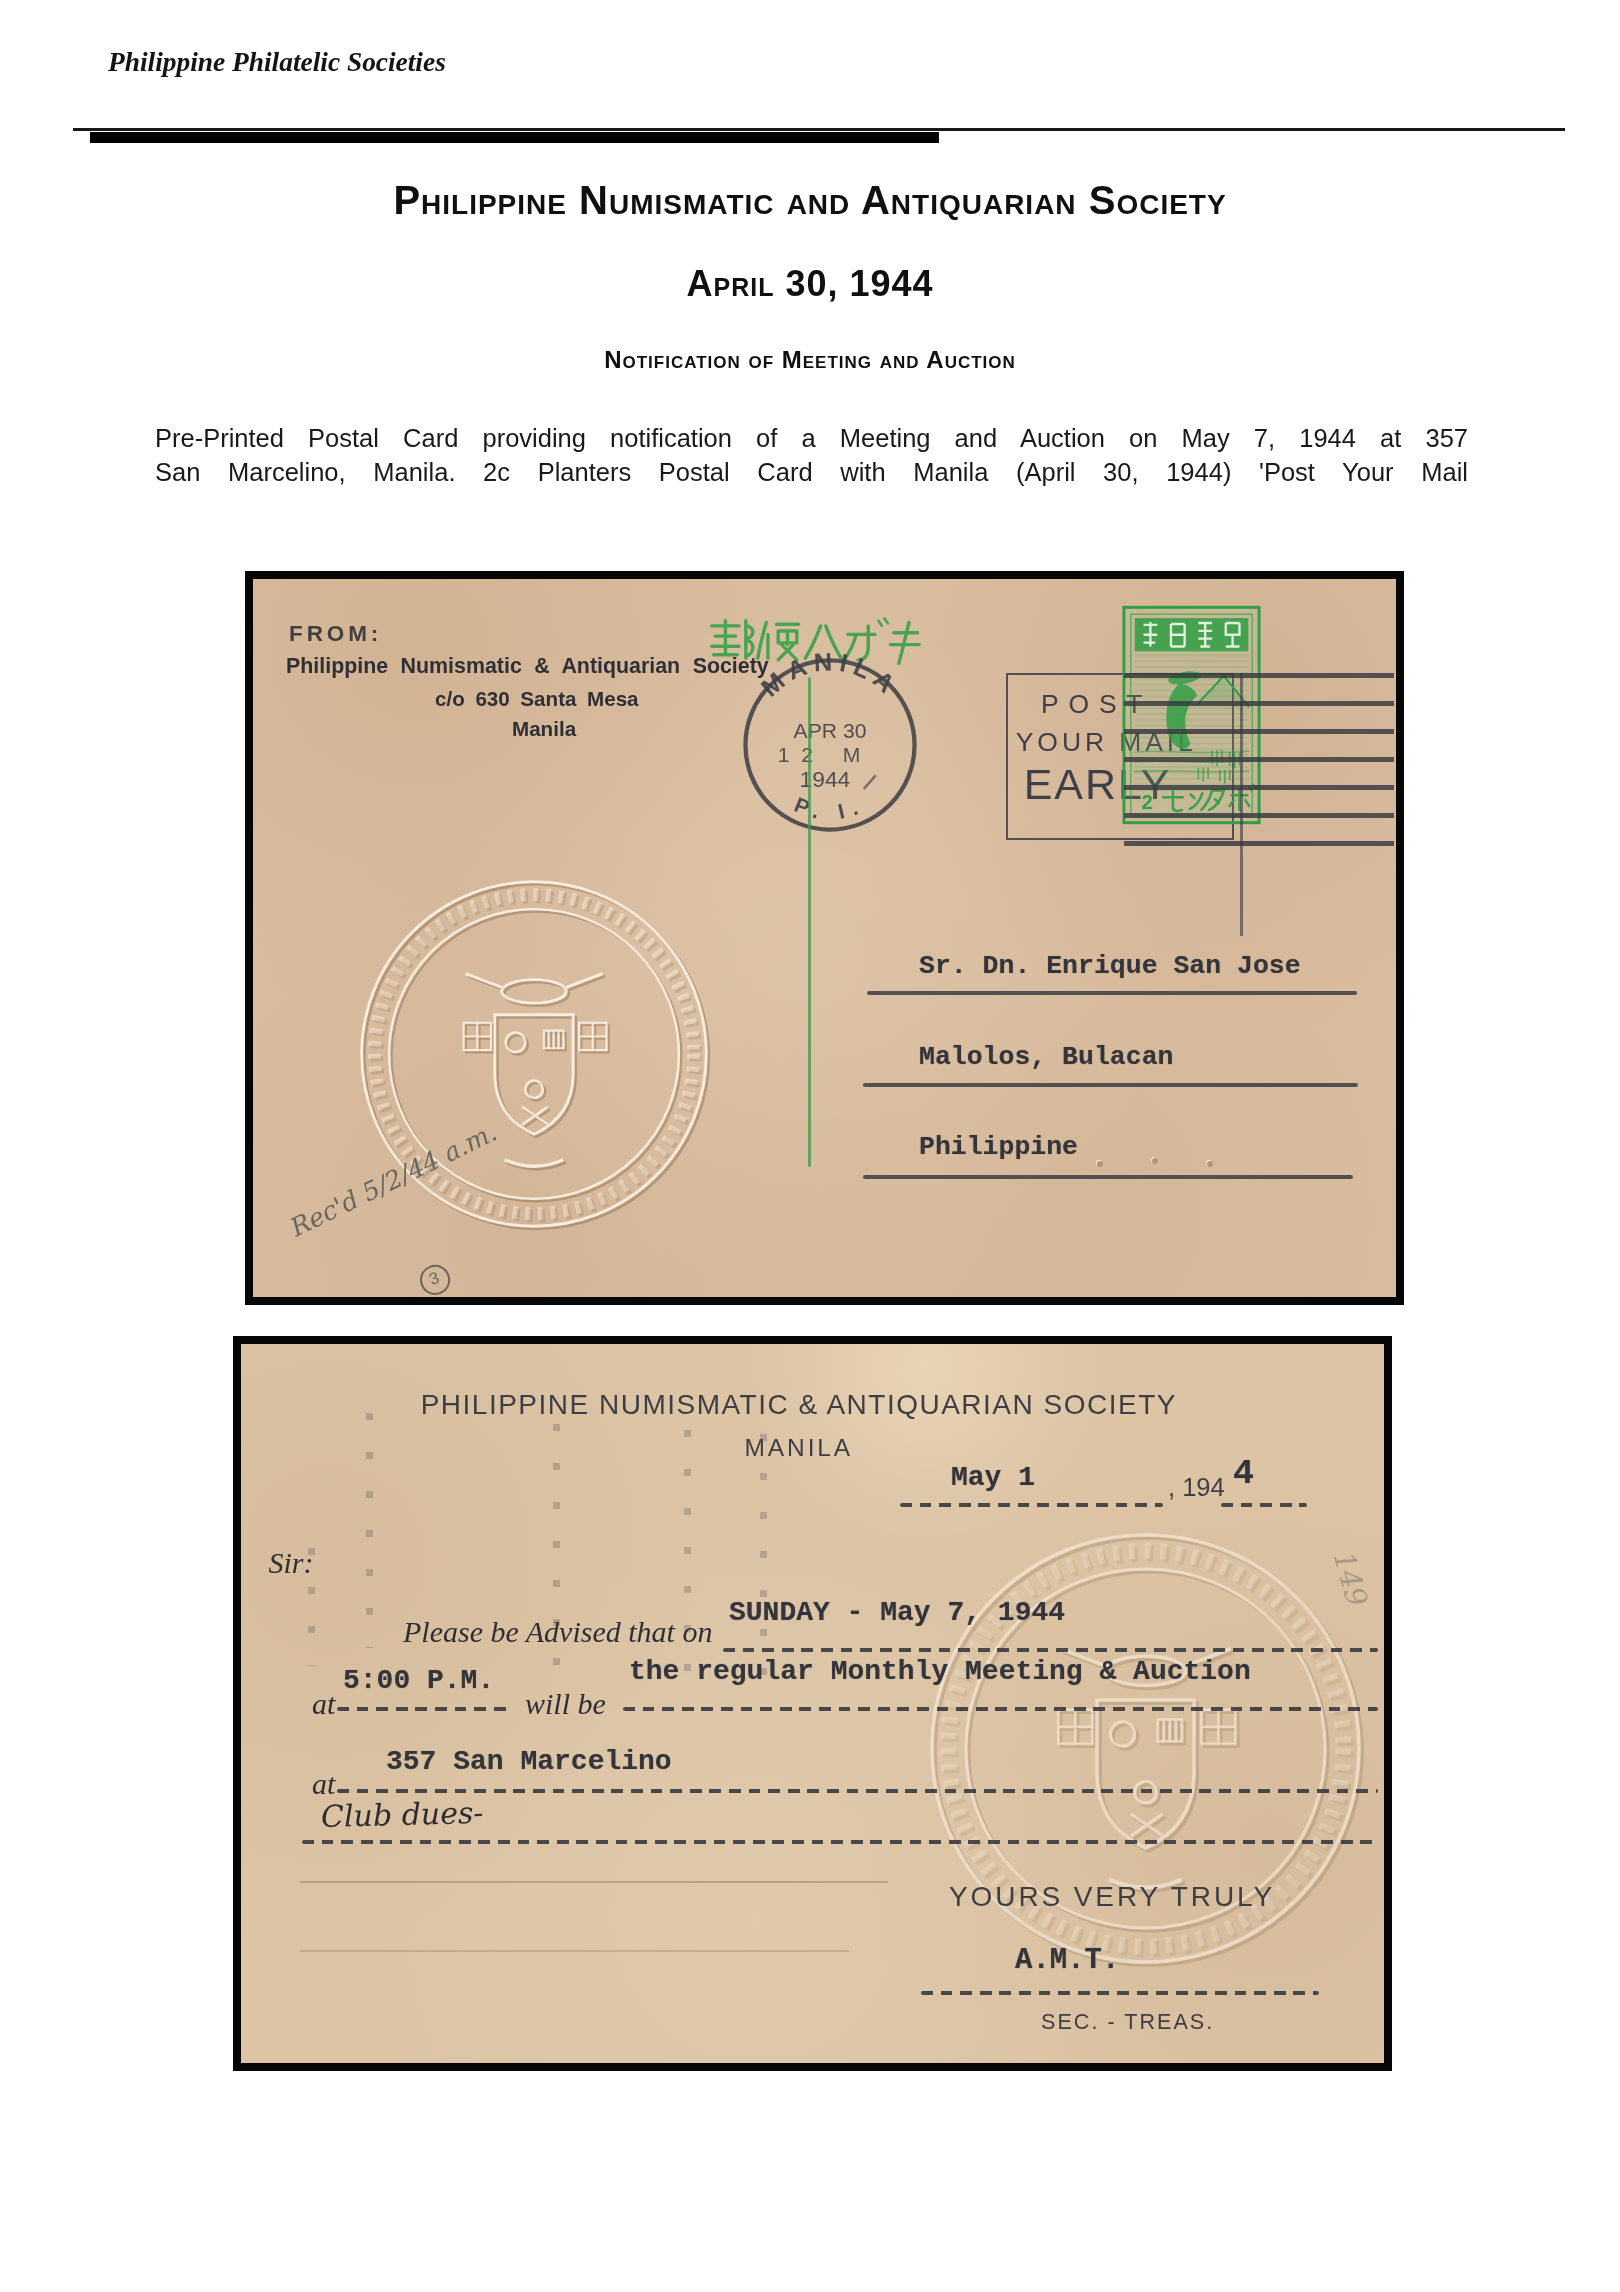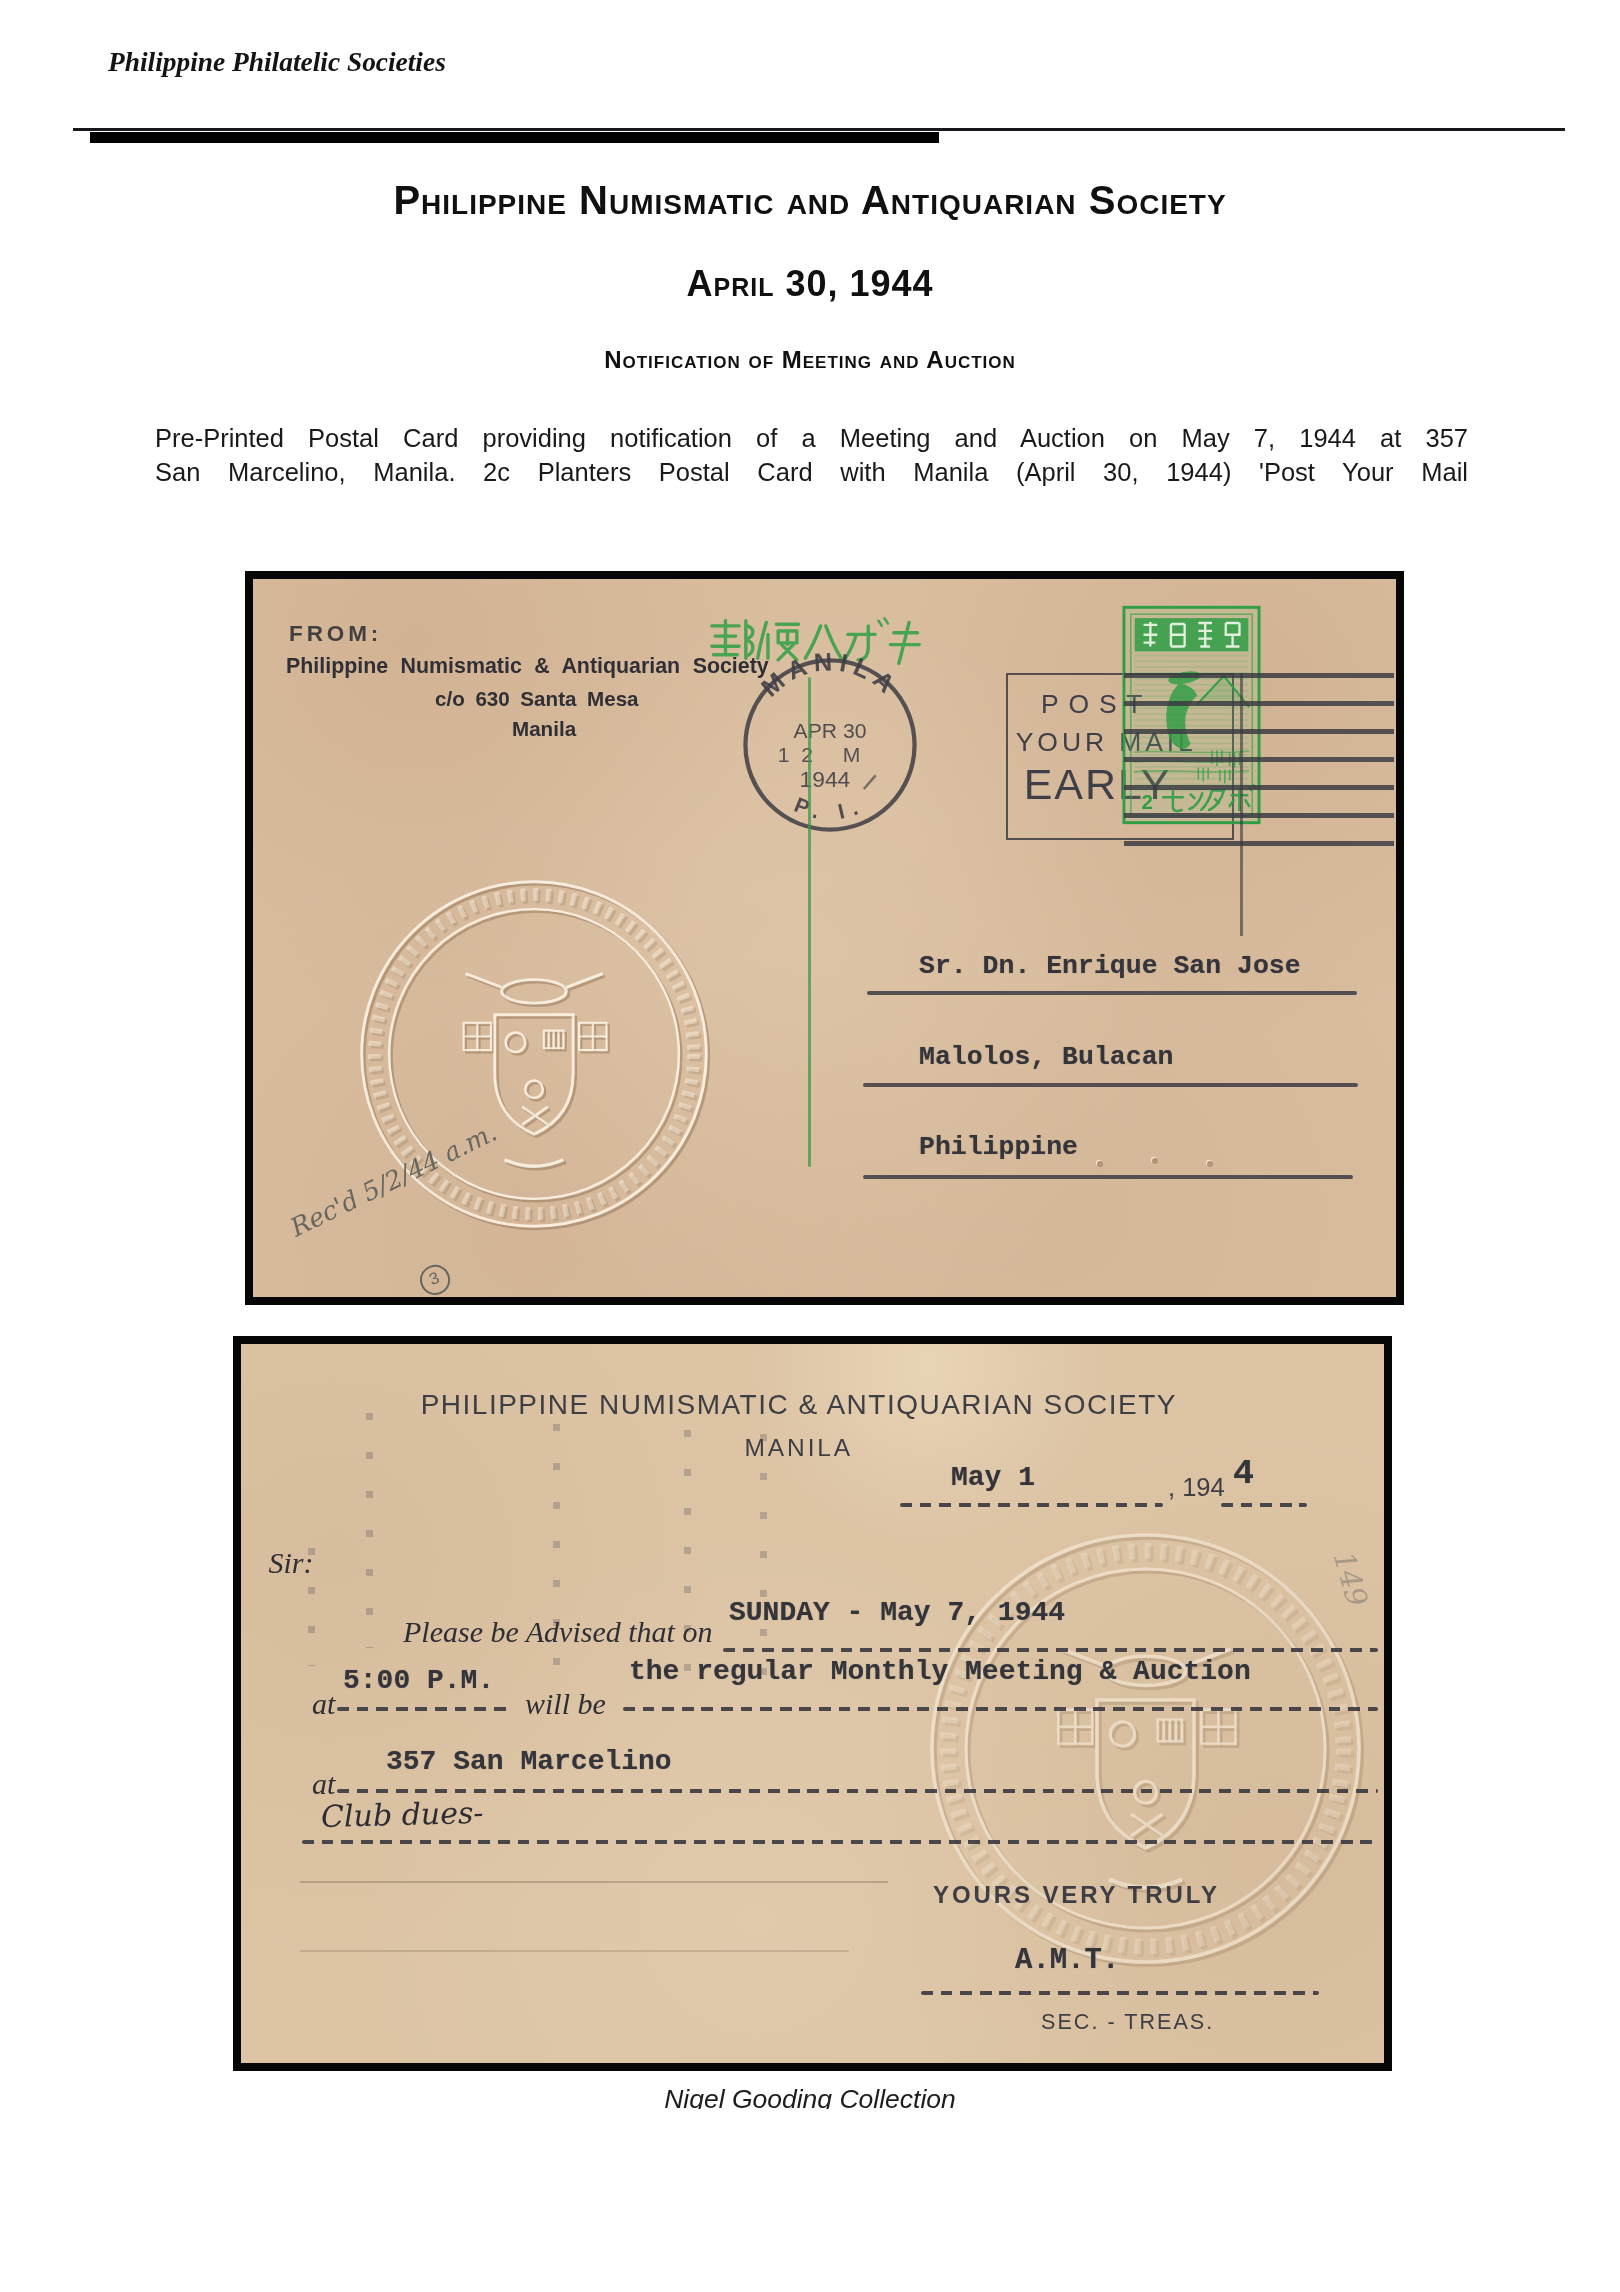--- a/index.html
+++ b/index.html
@@ -254,25 +254,24 @@
 
       <div class="abs ital" style="left:71px;top:423px;font-size:30px;">at</div>
       <div class="abs tw" style="left:145px;top:402px;font-size:28px;">357 San Marcelino</div>
       <div class="dash" style="left:96px;top:445px;width:1041px;"></div>
 
       <div class="abs hand" style="left:80px;top:453px;font-size:30px;color:#2c2c32;transform:rotate(-1.5deg);">Club dues-</div>
       <div class="dash" style="left:61px;top:496px;width:1078px;"></div>
       <div class="ghost" style="left:59px;top:537px;width:588px;"></div>
       <div class="ghost" style="left:59px;top:606px;width:549px;opacity:.7;"></div>
 
-      <div class="abs psans" style="left:692px;top:537px;font-size:24px;letter-spacing:2.9px;font-weight:bold;">YOURS VERY TRULY</div>
+      <div class="abs psans" style="left:708px;top:537px;font-size:28px;letter-spacing:2.9px;">YOURS VERY TRULY</div>
       <div class="abs tw" style="left:774px;top:600px;font-size:29px;">A.M.T.</div>
       <div class="dash" style="left:680px;top:647px;width:398px;"></div>
       <div class="abs psans" style="left:800px;top:665px;font-size:21.6px;letter-spacing:2px;">SEC. - TREAS.</div>
     </div>
   </div>
 
-  <div class="caption" style="top:2084px;">Nigel Gooding Collection</div>
   <div class="rule-thin" style="left:73px;top:2151px;width:1492px;"></div>
   <div class="rule-thick" style="left:90px;top:2154px;width:849px;height:11.8px;"></div>
 
 </div>
 
 
 </body></html>

